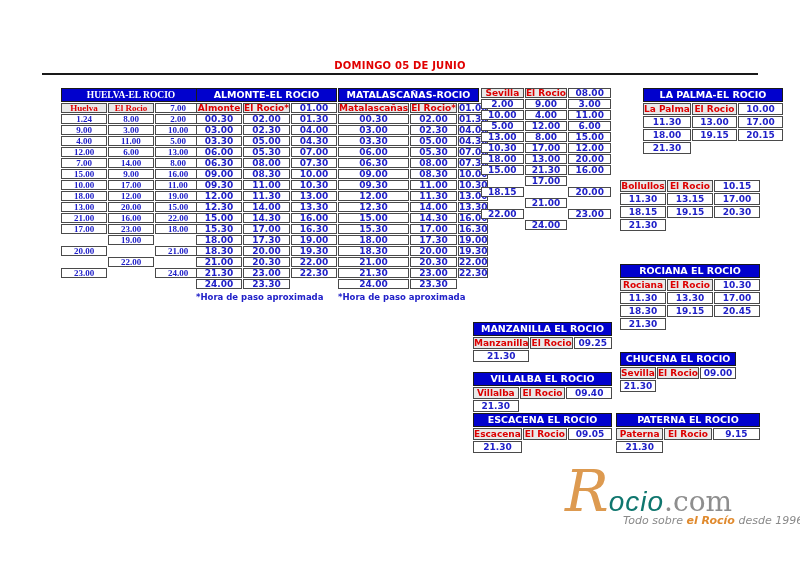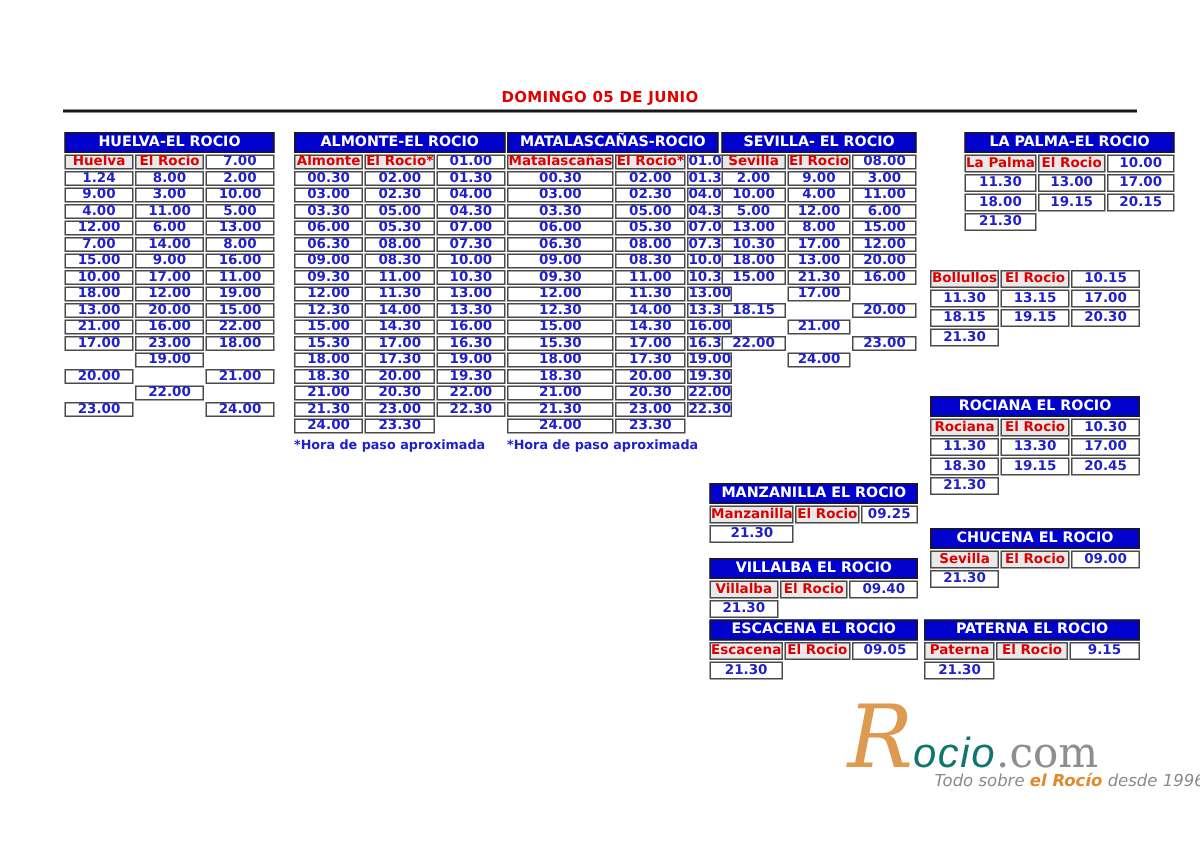--- a/index.html
+++ b/index.html
@@ -17,31 +17,31 @@
   .t-colhead{background:#e9e9e9;border:1px solid #4a4a4a;color:#dd0000;
         font-weight:bold;font-size:9px;display:flex;align-items:center;justify-content:center;
         height:8px;white-space:nowrap;overflow:visible;}
   .t-cell{background:#ffffff;border:1px solid #4a4a4a;color:#2020c8;
         font-weight:bold;font-size:9px;display:flex;align-items:center;justify-content:center;
         height:8px;}
   .t-cell.empty{background:transparent;border:none;}
   .roomy .t-colhead,.roomy .t-cell{height:10px;}
   .t-footnote{margin-top:3px;text-align:left;color:#2020c8;font-weight:bold;font-size:8.5px;white-space:nowrap;}
 
-  #t-huelva{left:43px;top:88px;width:140px;}
+  #t-huelva{left:61px;top:88px;width:140px;font-family:Liberation Serif, serif;}
   #t-almonte{left:196px;top:88px;width:141px;}
   #t-matalascanas{left:338px;top:88px;width:141px;}
   #t-sevilla{left:481px;top:88px;width:130px;}
   #t-manzanilla{left:473px;top:322px;width:139px;}
   #t-villalba{left:473px;top:372px;width:139px;}
   #t-escacena{left:473px;top:413px;width:139px;}
   #t-lapalma{left:620px;top:88px;width:140px;padding-left:23px;}
   #t-bollullos{left:620px;top:180px;width:140px;}
   #t-rociana{left:620px;top:264px;width:140px;}
-  #t-chucena{left:620px;top:352px;width:140px;}
+  #t-chucena{left:620px;top:352px;width:116px;}
   #t-paterna{left:616px;top:413px;width:144px;}
 
   .logo{position:absolute;left:565px;top:462px;width:215px;white-space:nowrap;}
   .logo-r{font-family:"DejaVu Serif","Liberation Serif",serif;font-style:italic;
         font-size:58px;line-height:58px;color:#dd9a50;}
   .logo-ocio{font-family:Liberation Sans, sans-serif;font-style:italic;
         font-size:28px;color:#0f766e;letter-spacing:1px;}
   .logo-com{font-family:"DejaVu Serif","Liberation Serif",serif;
         font-size:28px;color:#8e8e8e;}
   .logo-tagline{margin-top:-6px;margin-left:58px;font-size:11px;font-style:italic;color:#8a8a8a;}
@@ -213,21 +213,20 @@
         <div class="t-cell">22.00</div>
         <div class="t-cell">21.30</div>
         <div class="t-cell">23.00</div>
         <div class="t-cell">22.30</div>
         <div class="t-cell">24.00</div>
         <div class="t-cell">23.30</div>
       </div>
       <div class="t-footnote">*Hora de paso aproximada</div>
     </div>
   <div class="ttable" id="t-sevilla">
-      <div class="t-title">SEVILLA- EL ROCIO</div>
       <div class="t-grid">
         <div class="t-colhead">Sevilla</div>
         <div class="t-colhead">El Rocio</div>
         <div class="t-cell">08.00</div>
         <div class="t-cell">2.00</div>
         <div class="t-cell">9.00</div>
         <div class="t-cell">3.00</div>
         <div class="t-cell">10.00</div>
         <div class="t-cell">4.00</div>
         <div class="t-cell">11.00</div>

